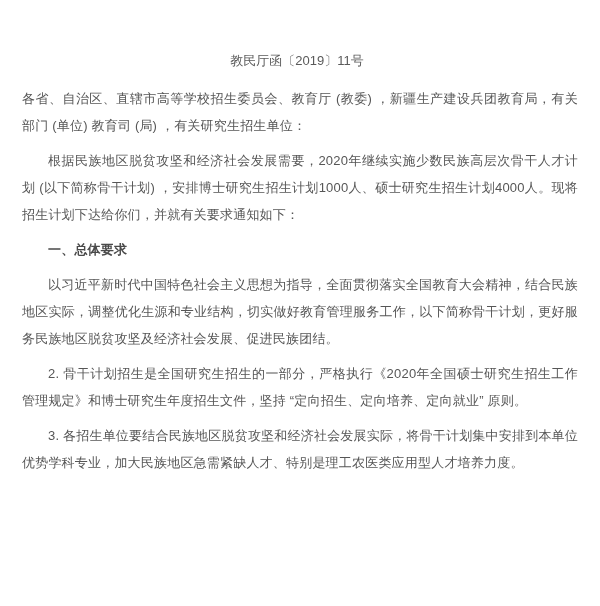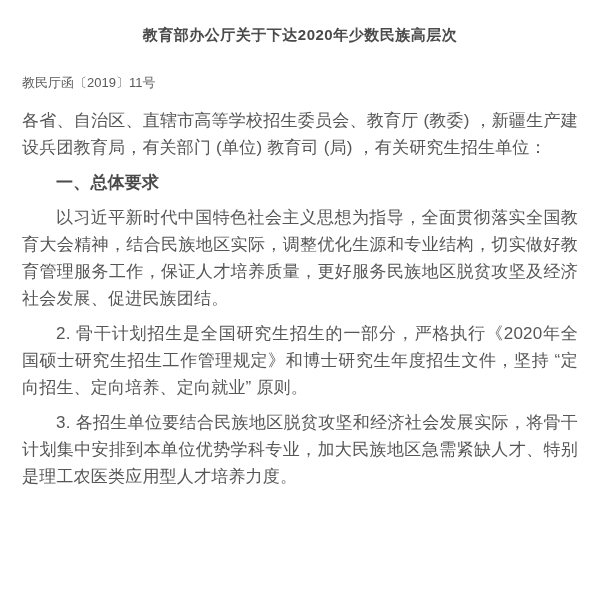--- a/index.html
+++ b/index.html
@@ -27,28 +27,28 @@
     font-weight: bold;
     color: #4a4a4a;
     letter-spacing: 0.5px;
   }
   .title-line {
     display: block;
   }
   .doc-number {
     margin-top: 23px;
     padding-right: 6px;
-    text-align: left;
+    text-align: center;
     font-size: 13px;
     line-height: 27px;
     color: #5a5a5a;
   }
   .para {
     margin: 8px 0 0 0;
-    font-size: 17px;
+    font-size: 13px;
     line-height: 27px;
     color: #565656;
     text-align: justify;
     text-justify: inter-character;
     letter-spacing: 0.2px;
   }
   .salutation {
     margin-top: 11px;
   }
   .indent {
@@ -60,30 +60,30 @@
     margin-top: 8px;
     margin-bottom: 0;
   }
 </style>
 </head>
 <body>
 
 <div class="page">
 
   <h1 class="doc-title">
-    <span class="title-line">教育部办公厅关于下达2020年少数民族高层次</span>
   </h1>
 
   <div class="doc-number">教民厅函〔2019〕11号</div>
 
   <p class="para salutation">各省、自治区、直辖市高等学校招生委员会、教育厅 (教委) ，新疆生产建设兵团教育局，有关部门 (单位) 教育司 (局) ，有关研究生招生单位：</p>
 
+  <p class="para indent">根据民族地区脱贫攻坚和经济社会发展需要，2020年继续实施少数民族高层次骨干人才计划 (以下简称骨干计划) ，安排博士研究生招生计划1000人、硕士研究生招生计划4000人。现将招生计划下达给你们，并就有关要求通知如下：</p>
 
   <p class="para indent section-heading">一、总体要求</p>
 
-  <p class="para indent">以习近平新时代中国特色社会主义思想为指导，全面贯彻落实全国教育大会精神，结合民族地区实际，调整优化生源和专业结构，切实做好教育管理服务工作，保证人才培养质量，更好服务民族地区脱贫攻坚及经济社会发展、促进民族团结。</p>
+  <p class="para indent">以习近平新时代中国特色社会主义思想为指导，全面贯彻落实全国教育大会精神，结合民族地区实际，调整优化生源和专业结构，切实做好教育管理服务工作，以下简称骨干计划，更好服务民族地区脱贫攻坚及经济社会发展、促进民族团结。</p>
 
 
   <p class="para indent">2. 骨干计划招生是全国研究生招生的一部分，严格执行《2020年全国硕士研究生招生工作管理规定》和博士研究生年度招生文件，坚持 “定向招生、定向培养、定向就业” 原则。</p>
 
   <p class="para indent">3. 各招生单位要结合民族地区脱贫攻坚和经济社会发展实际，将骨干计划集中安排到本单位优势学科专业，加大民族地区急需紧缺人才、特别是理工农医类应用型人才培养力度。</p>
 
 </div>
 
 </body></html>

